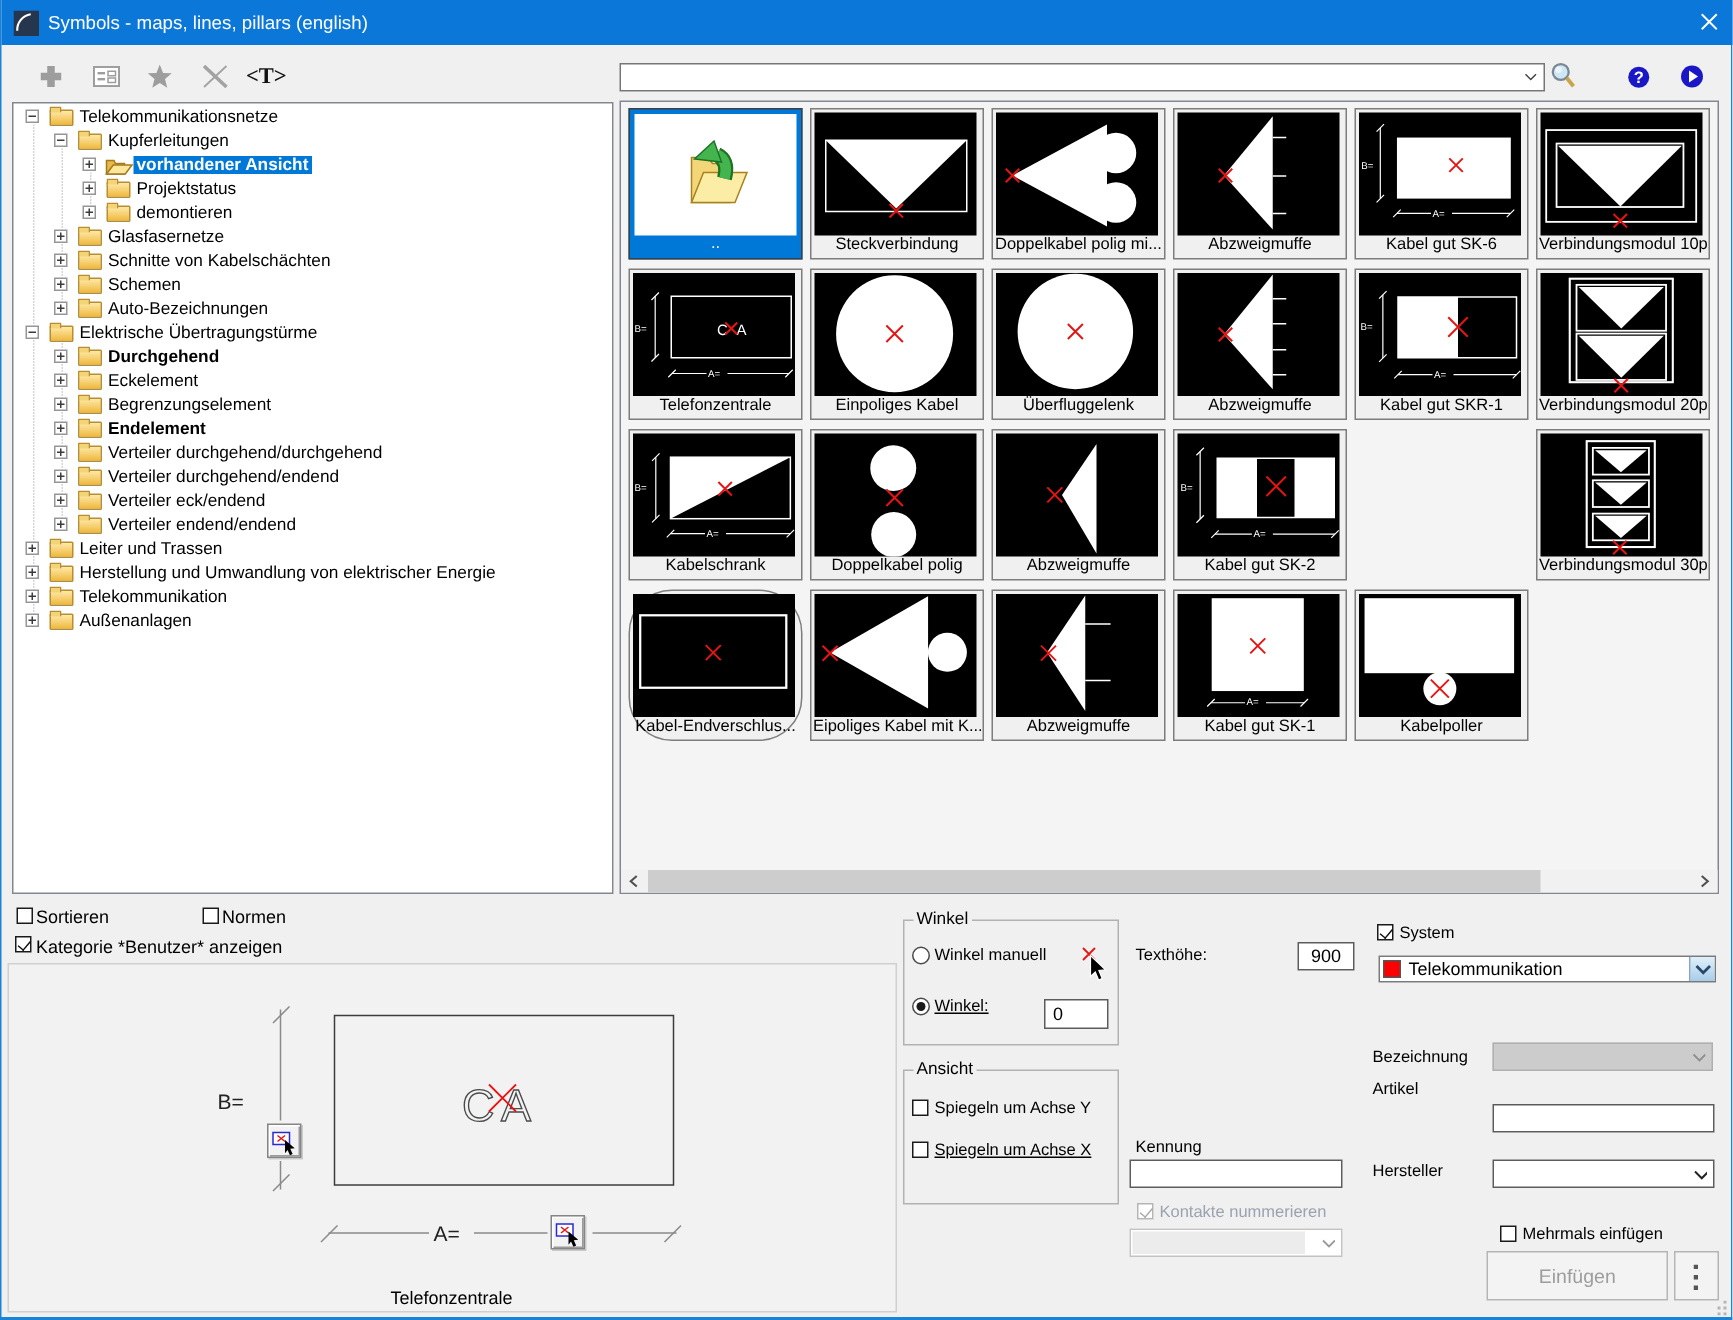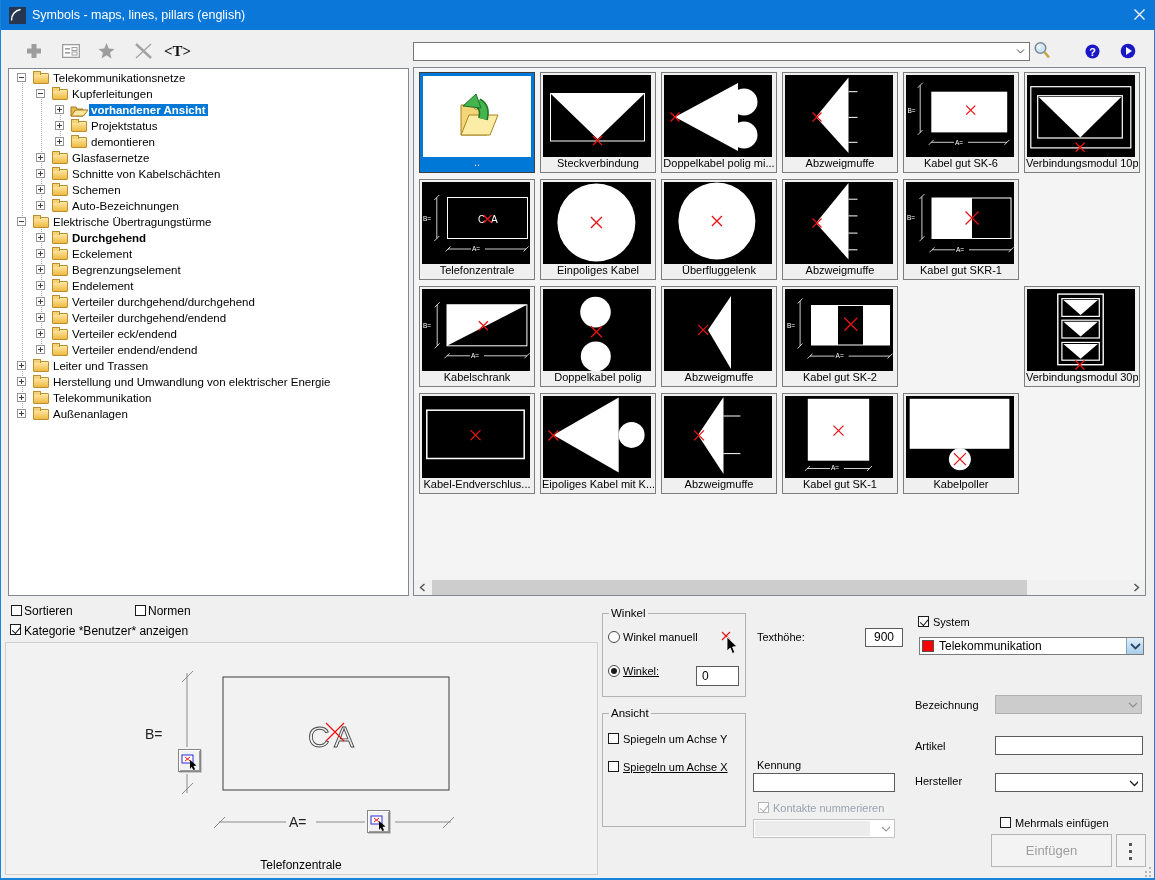--- a/index.html
+++ b/index.html
@@ -129,21 +129,21 @@
 <div class="fol" style="left:51px;top:233px;"></div>
 <div class="tr" style="left:71px;top:230px;font-weight:bold;">Durchgehend</div>
 <div class="eb p" style="left:35px;top:249px;"></div>
 <div class="fol" style="left:51px;top:249px;"></div>
 <div class="tr" style="left:71px;top:246px;">Eckelement</div>
 <div class="eb p" style="left:35px;top:265px;"></div>
 <div class="fol" style="left:51px;top:265px;"></div>
 <div class="tr" style="left:71px;top:262px;">Begrenzungselement</div>
 <div class="eb p" style="left:35px;top:281px;"></div>
 <div class="fol" style="left:51px;top:281px;"></div>
-<div class="tr" style="left:71px;top:278px;">Endelement</div>
+<div class="tr" style="left:71px;top:278px;font-weight:bold;">Endelement</div>
 <div class="eb p" style="left:35px;top:297px;"></div>
 <div class="fol" style="left:51px;top:297px;"></div>
 <div class="tr" style="left:71px;top:294px;">Verteiler durchgehend/durchgehend</div>
 <div class="eb p" style="left:35px;top:313px;"></div>
 <div class="fol" style="left:51px;top:313px;"></div>
 <div class="tr" style="left:71px;top:310px;">Verteiler durchgehend/endend</div>
 <div class="eb p" style="left:35px;top:329px;"></div>
 <div class="fol" style="left:51px;top:329px;"></div>
 <div class="tr" style="left:71px;top:326px;">Verteiler eck/endend</div>
 <div class="eb p" style="left:35px;top:345px;"></div>
@@ -289,20 +289,33 @@
           <path d="M13.4 17.1L18.4 12.1M13.4 59.3L18.4 54.3" stroke="#fff" stroke-width="0.8"></path>
           <text x="1" y="38" font-size="6.5" fill="#fff">B=</text>
           <path d="M26 67.8H105" stroke="#fff" stroke-width="0.8"></path>
           <path d="M23.5 70.3L28.5 65.3M102.5 70.3L107.5 65.3" stroke="#fff" stroke-width="0.8"></path>
           <rect x="49" y="63.8" width="14" height="7" fill="#000"></rect>
           <text x="50" y="69.8" font-size="6.5" fill="#fff">A=</text>
         </svg>
       </div>
       <div class="lb">Kabel gut SKR-1</div>
     </div>
+<div class="t" style="left:1023px;top:179px;">
+      <div class="im">
+        <svg width="108" height="82" viewBox="0 0 108 82">
+          <rect x="19.5" y="3.8" width="68.7" height="69" fill="none" stroke="#fff" stroke-width="1.4"></rect>
+          <rect x="24" y="7.9" width="59.7" height="30.6" fill="none" stroke="#fff" stroke-width="1.2"></rect>
+          <polygon points="25.5,9.4 82.2,9.4 53.85,37.0" fill="#fff"></polygon>
+          <rect x="24" y="40.4" width="59.7" height="30.9" fill="none" stroke="#fff" stroke-width="1.2"></rect>
+          <polygon points="25.5,41.9 82.2,41.9 53.85,69.8" fill="#fff"></polygon>
+          <path d="M49.3 70.5L58.3 79.5M58.3 70.5L49.3 79.5" stroke="#e81313" stroke-width="1.3" fill="none"></path>
+        </svg>
+      </div>
+      <div class="lb">Verbindungsmodul 20p</div>
+    </div>
 <div class="t" style="left:418px;top:286px;">
       <div class="im">
         <svg width="108" height="82" viewBox="0 0 108 82">
           <rect x="25" y="15.8" width="79.9" height="41" fill="none" stroke="#fff"></rect>
           <polygon points="25,15.8 104.9,15.8 25,56.8" fill="#fff"></polygon>
           <path d="M56.9 32.3L65.9 41.3M65.9 32.3L56.9 41.3" stroke="#e81313" stroke-width="1.3" fill="none"></path>
           <path d="M15.2 15.8V56.8" stroke="#fff" stroke-width="0.8"></path>
           <path d="M12.7 18.3L17.7 13.3M12.7 59.3L17.7 54.3" stroke="#fff" stroke-width="0.8"></path>
           <text x="1" y="38.5" font-size="6.5" fill="#fff">B=</text>
           <path d="M25 66.8H104.9" stroke="#fff" stroke-width="0.8"></path>
@@ -357,21 +370,21 @@
           <polygon points="36.4,11.1 70.8,11.1 53.599999999999994,25.9" fill="#fff"></polygon>
           <rect x="34.9" y="31.2" width="37.4" height="17.8" fill="none" stroke="#fff" stroke-width="1.2"></rect>
           <polygon points="36.4,32.7 70.8,32.7 53.599999999999994,47.5" fill="#fff"></polygon>
           <rect x="34.9" y="53.4" width="37.4" height="17.8" fill="none" stroke="#fff" stroke-width="1.2"></rect>
           <polygon points="36.4,54.9 70.8,54.9 53.599999999999994,69.7" fill="#fff"></polygon>
           <path d="M48.4 71.5L57.4 80.5M57.4 71.5L48.4 80.5" stroke="#e81313" stroke-width="1.3" fill="none"></path>
         </svg>
       </div>
       <div class="lb">Verbindungsmodul 30p</div>
     </div>
-<div class="t" style="left:418px;top:393px;">
+<div class="t" style="left:418px;top:393px;border-radius:29px;">
       <div class="im">
         <svg width="108" height="82" viewBox="0 0 108 82">
           <rect x="4.8" y="14.2" width="97.4" height="48.3" fill="none" stroke="#fff" stroke-width="1.5"></rect>
           <path d="M48.5 34.1L58.5 44.1M58.5 34.1L48.5 44.1" stroke="#e81313" stroke-width="1.3" fill="none"></path>
         </svg>
       </div>
       <div class="lb">Kabel-Endverschlus...</div>
     </div>
 <div class="t" style="left:539px;top:393px;">
       <div class="im">
@@ -470,21 +483,21 @@
 <div class="rb" style="left:607px;top:631px;"></div>
     <div class="lab" style="left:622px;top:630px;">Winkel manuell</div>
 <svg class="abs" style="left:718px;top:629px" width="22" height="26">
       <path d="M3 3L11 11M11 3L3 11" stroke="#e81313" stroke-width="1.2"></path>
       <path d="M8 8 L8 22 L11.2 19 L13.4 24.4 L15.8 23.4 L13.6 18 L18 17.6 Z" fill="#000" stroke="#fff" stroke-width="0.8"></path>
     </svg>
 <div class="rb c" style="left:607px;top:665px;"></div>
     <div class="lab" style="left:622px;top:664px;text-decoration:underline;">Winkel:</div>
 <div class="inp" style="left:695px;top:666px;width:43px;height:20px;line-height:18px;padding-left:5px;">0</div>
 
-<div class="gb" style="left:601px;top:713px;width:144px;height:114px;">
+<div class="gb" style="left:601px;top:713px;width:144px;height:90px;">
       <span>Ansicht</span>
     </div>
 <div class="cb" style="left:607px;top:733px;"></div>
     <div class="lab" style="left:622px;top:732px;">Spiegeln um Achse Y</div>
 <div class="cb" style="left:607px;top:761px;"></div>
     <div class="lab" style="left:622px;top:760px;text-decoration:underline;">Spiegeln um Achse X</div>
 
 <div class="lab" style="left:756px;top:630px;">Texthöhe:</div>
 <div class="inp" style="left:864px;top:628px;width:38px;height:19px;line-height:17px;text-align:center;">900</div>
 <div class="lab" style="left:756px;top:758px;">Kennung</div>
@@ -508,21 +521,21 @@
           <path d="M1 2L5.5 6.5L10 2" stroke="#29476b" fill="none" stroke-width="1.8"></path>
         </svg>
       </div>
     </div>
 <div class="lab" style="left:914px;top:698px;">Bezeichnung</div>
 <div class="combo" style="left:994px;top:695px;width:147px;height:19px;background:#ccc;border-color:#b0b0b0;">
 <svg class="chev" width="10" height="10">
         <path d="M1 3L5 7L9 3" stroke="#8e8e8e" fill="none" stroke-width="1.2"></path>
       </svg>
     </div>
-<div class="lab" style="left:914px;top:739px;text-align:right;">Artikel</div>
+<div class="lab" style="left:914px;top:719px;text-align:right;">Artikel</div>
 <div class="inp" style="left:994px;top:736px;width:148px;height:19px;"></div>
 <div class="lab" style="left:914px;top:774px;">Hersteller</div>
 <div class="combo" style="left:994px;top:773px;width:148px;height:19px;border-color:#5c5c5c;">
 <svg class="chev" width="11" height="10">
         <path d="M1 3L5.5 7.5L10 3" stroke="#222" fill="none" stroke-width="1.3"></path>
       </svg>
     </div>
 <div class="cb" style="left:999px;top:817px;"></div>
     <div class="lab" style="left:1014px;top:816px;">Mehrmals einfügen</div>
 <div class="abs" style="left:990px;top:834px;width:121px;height:33px;background:#f3f3f3;border:1px solid #b5b5b5;color:#9d9d9d;font-size:13px;text-align:center;line-height:31px;">Einfügen</div>

